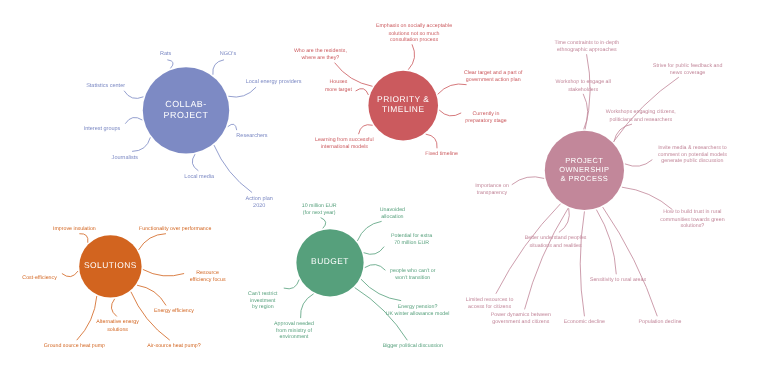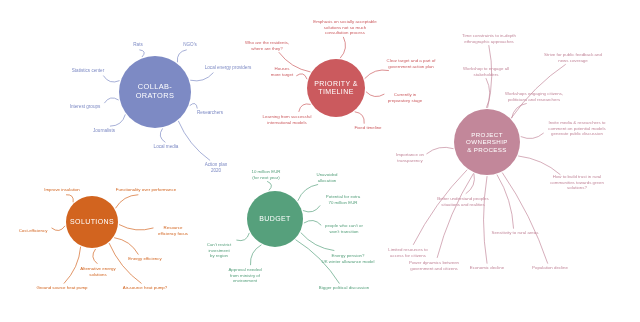--- a/index.html
+++ b/index.html
@@ -67,21 +67,21 @@
       <div class="lbl" style="left: 228px; top: 68px; font-size: 4.6px; color: rgb(125, 138, 196);">Local energy providers</div>
       <div class="lbl" style="left: 210px; top: 113px; font-size: 4.6px; color: rgb(125, 138, 196);">Researchers</div>
       <div class="lbl" style="left: 166px; top: 147px; font-size: 4.6px; color: rgb(125, 138, 196);">Local media</div>
       <div class="lbl" style="left: 104px; top: 131px; font-size: 4.6px; color: rgb(125, 138, 196);">Journalists</div>
       <div class="lbl" style="left: 85px; top: 107px; font-size: 4.6px; color: rgb(125, 138, 196);">Interest groups</div>
       <div class="lbl" style="left: 88px; top: 71px; font-size: 4.6px; color: rgb(125, 138, 196);">Statistics center</div>
       <div class="lbl" style="left: 216px; top: 168px; font-size: 4.6px; color: rgb(125, 138, 196);">Action plan
 2020</div>
       <div class="node" style="left: 119px; top: 56px; width: 72px; height: 72px; background: rgb(125, 138, 196); font-size: 7.4px;">
         <div class="node-label">COLLAB-
-ORATORS</div>
+PROJECT</div>
       </div>
       <div class="lbl" style="left: 345px; top: 27px; font-size: 4.4px; color: rgb(203, 90, 94);">Emphasis on socially acceptable
 solutions not so much
 consultation process</div>
       <div class="lbl" style="left: 267px; top: 45px; font-size: 4.4px; color: rgb(203, 90, 94);">Who are the residents,
 where are they?</div>
       <div class="lbl" style="left: 282px; top: 71px; font-size: 4.4px; color: rgb(203, 90, 94);">Houses
 more target</div>
       <div class="lbl" style="left: 411px; top: 63px; font-size: 4.4px; color: rgb(203, 90, 94);">Clear target and a part of
 government action plan</div>

